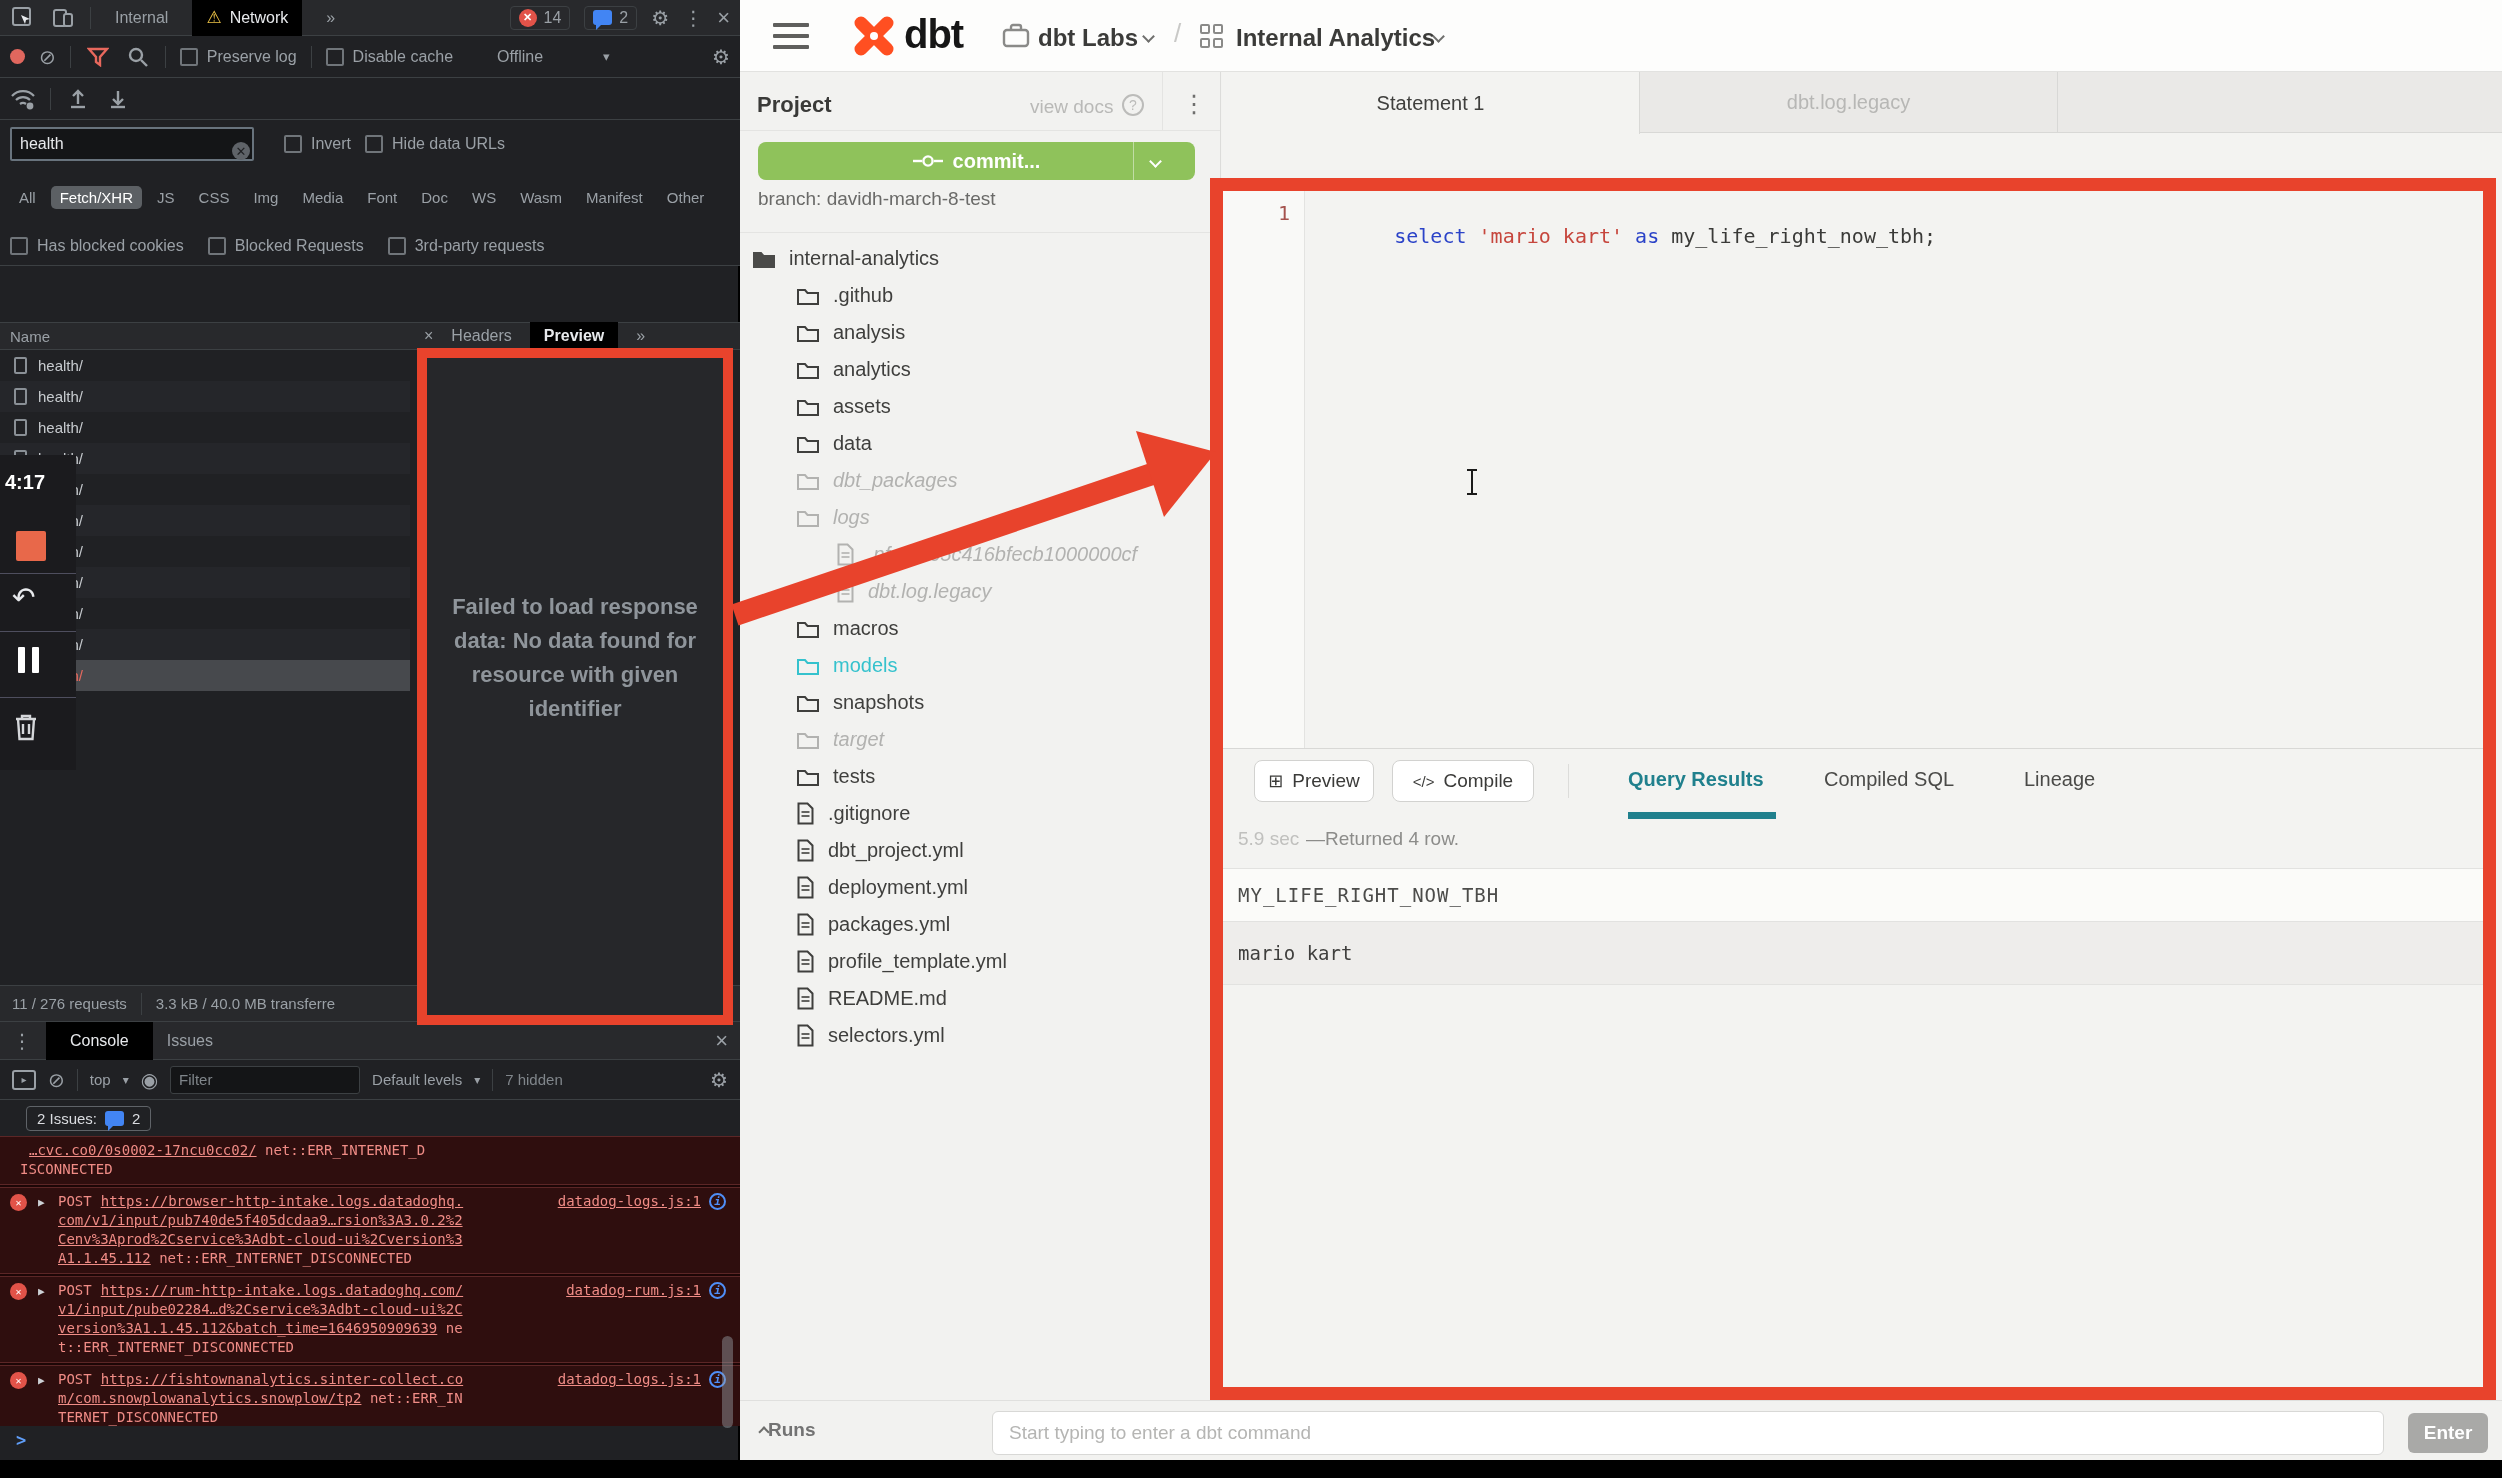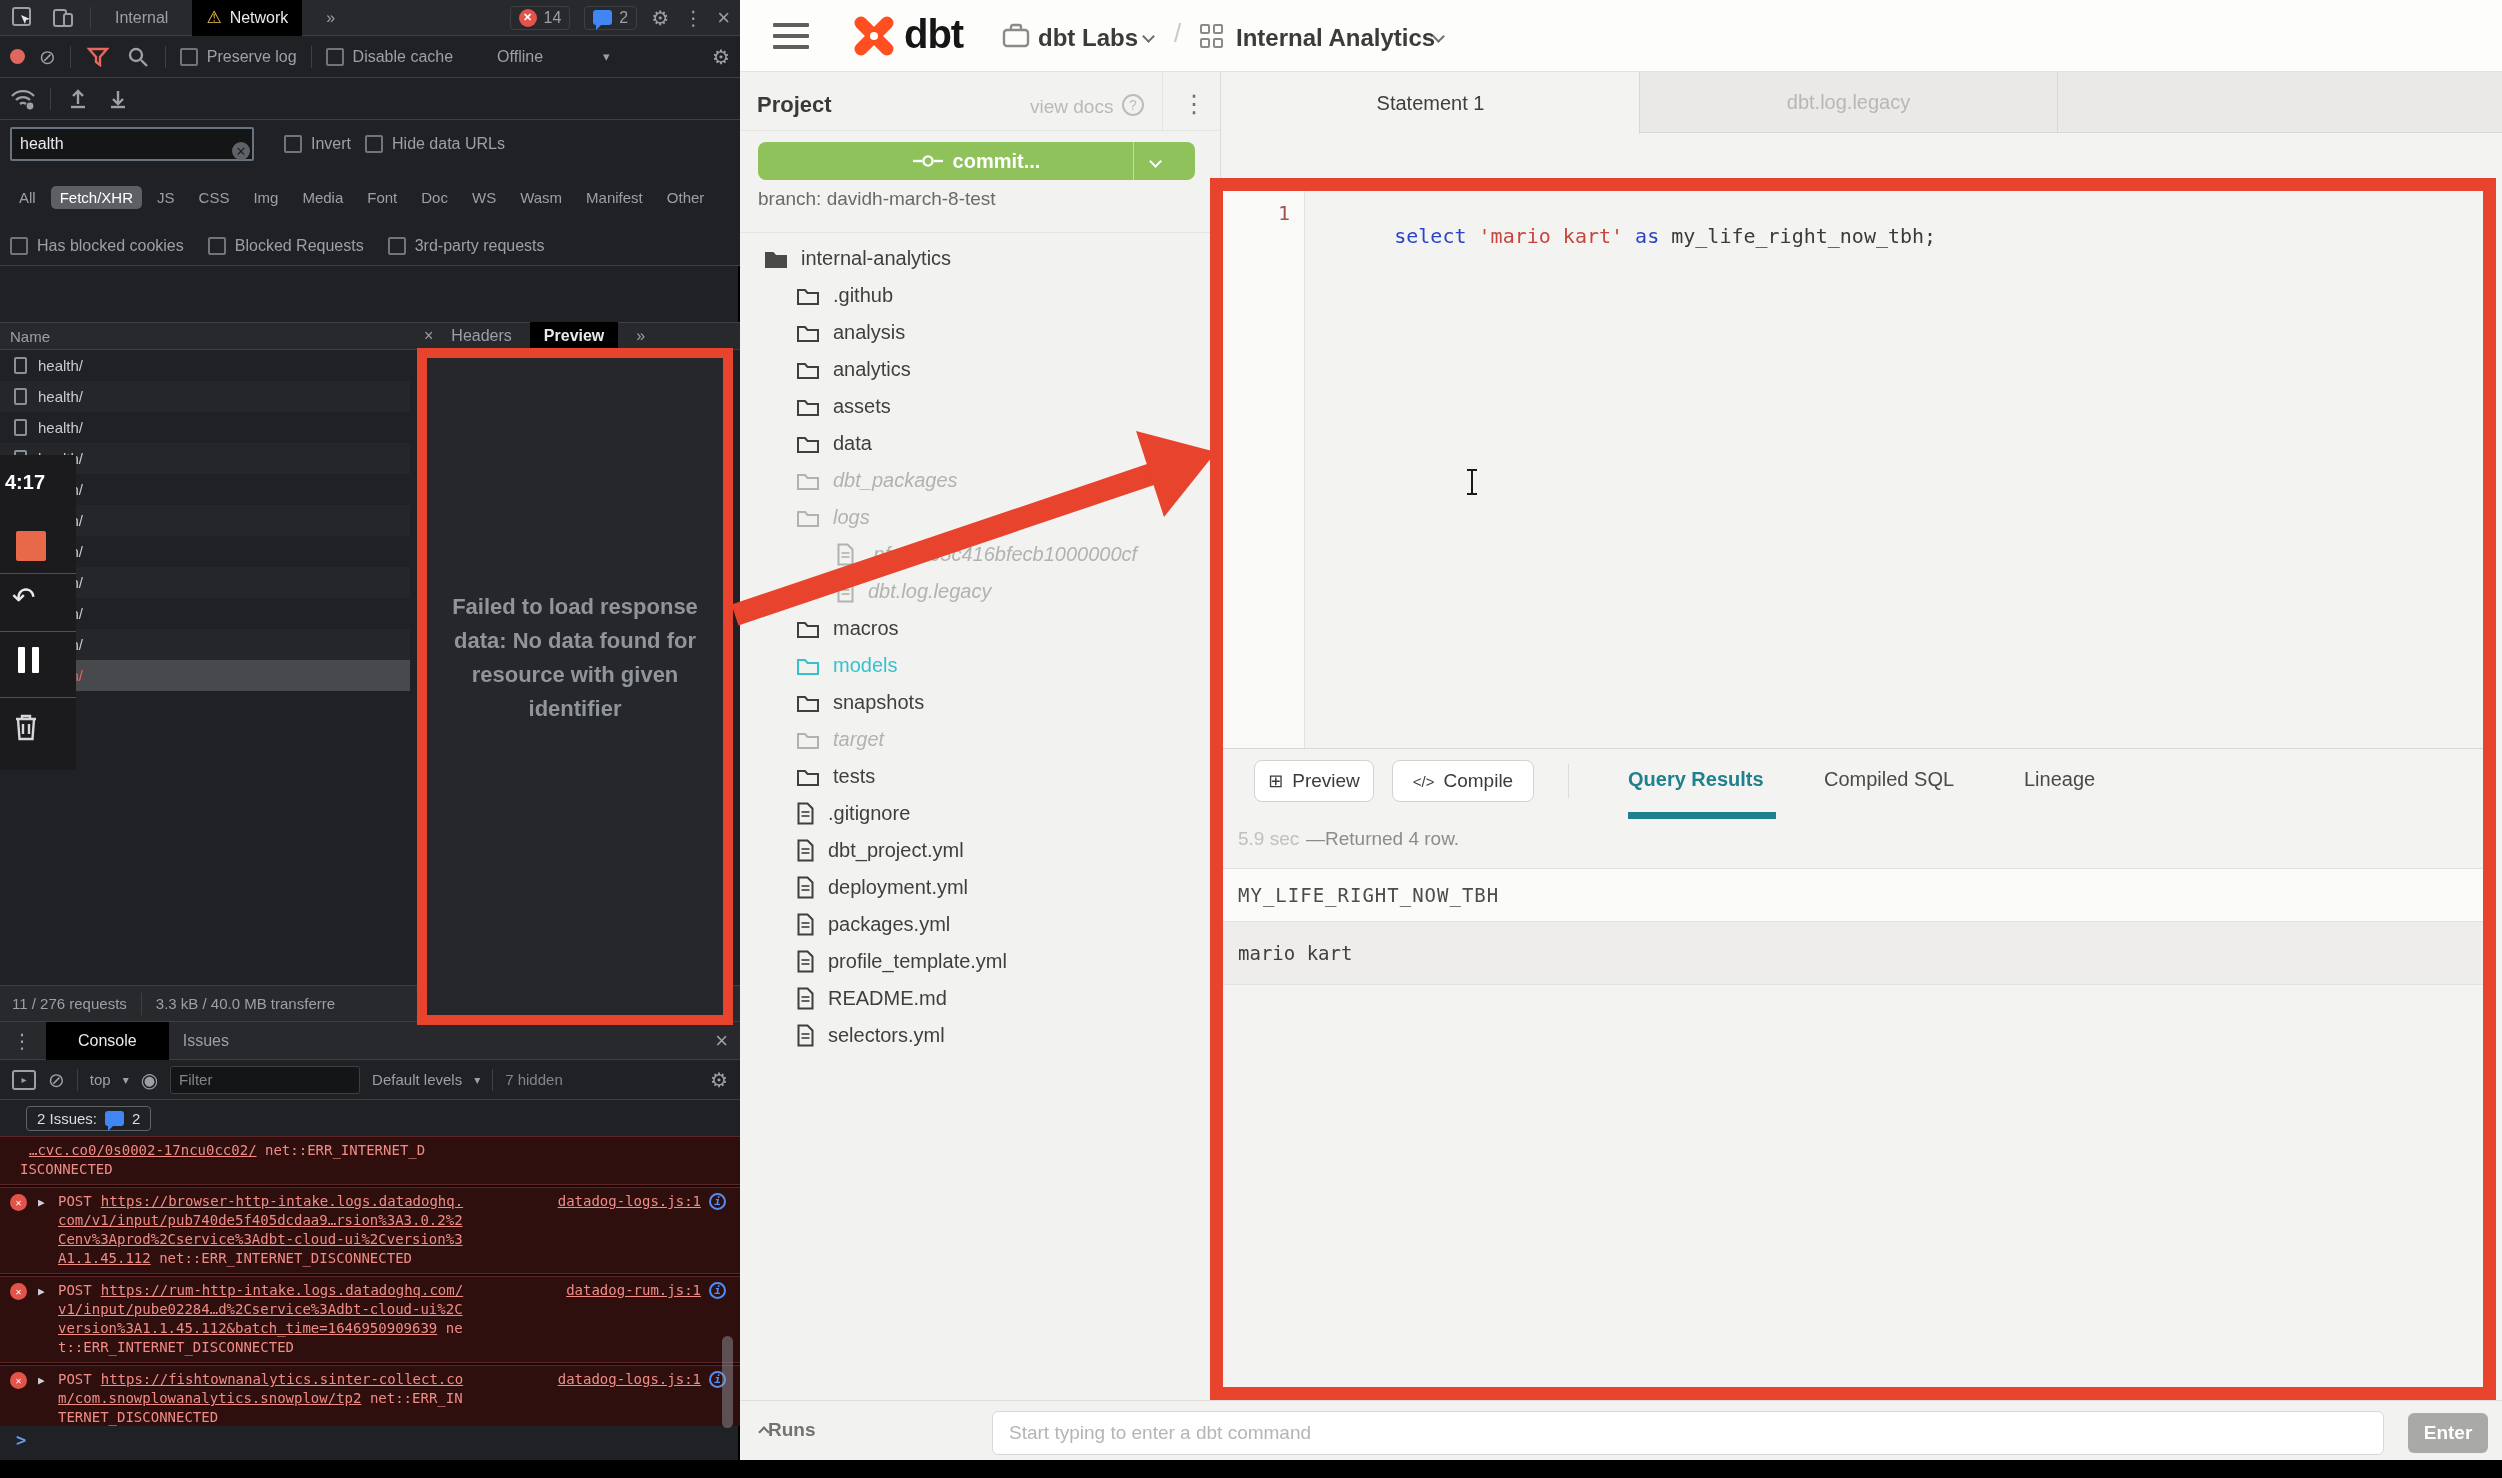--- a/index.html
+++ b/index.html
@@ -65,21 +65,21 @@
             border-top:1px solid #3c4043;border-bottom:1px solid #3c4043;display:flex;align-items:center;
             gap:18px;padding-left:14px;color:#9aa0a6;font-size:16px;}
   .dchip{background:#000;color:#e8eaed;height:28px;display:inline-flex;align-items:center;padding:0 14px;font-weight:bold;}
   #dt-dpane{position:absolute;left:410px;top:350px;width:330px;height:680px;background:#202124;}
   
   #dt-status{position:absolute;left:0;top:985px;width:740px;height:37px;border-top:1px solid #3c4043;border-bottom:1px solid #3c4043;
              display:flex;align-items:center;gap:14px;padding-left:12px;color:#9aa0a6;font-size:15px;background:#28292c;}
   
   #con-head{position:absolute;left:0;top:1022px;width:740px;height:38px;display:flex;align-items:center;gap:14px;
             padding:0 12px;border-bottom:1px solid #3c4043;color:#9aa0a6;font-size:16px;background:#28292c;}
-  .conchip{background:#000;color:#e8eaed;height:38px;display:inline-flex;align-items:center;padding:0 32px;}
+  .conchip{background:#000;color:#e8eaed;height:38px;display:inline-flex;align-items:center;padding:0 24px;}
   #con-tools{position:absolute;left:0;top:1060px;width:740px;height:40px;display:flex;align-items:center;gap:12px;
              padding:0 12px;border-bottom:1px solid #3c4043;color:#9aa0a6;font-size:15px;background:#202124;}
   #c-filter{width:190px;height:28px;background:#141517;border:1px solid #3c4043;border-radius:3px;color:#e8eaed;
             font-size:15px;padding:0 8px;font-family:"Liberation Sans",sans-serif;}
   #c-filter::placeholder{color:#80868b;}
   .sideicon{width:24px;height:20px;border:2px solid #9aa0a6;border-radius:3px;display:inline-flex;align-items:center;justify-content:center;
             font-size:10px;color:#9aa0a6;}
   #con-issues{position:absolute;left:0;top:1100px;width:740px;height:36px;display:flex;align-items:center;padding:0 26px;background:#202124;}
   #issuechip{display:inline-flex;align-items:center;gap:8px;border:1px solid #5f6368;border-radius:4px;
              padding:3px 10px;color:#dadce0;font-size:15px;}
@@ -127,21 +127,21 @@
   #proj-hb{position:absolute;left:0;top:130px;width:480px;height:1px;background:#e4e4e2;}
   #commit-btn{position:absolute;left:18px;top:142px;width:437px;height:38px;background:#8fc25b;border-radius:8px;
               color:#fff;font-size:20px;font-weight:bold;display:flex;align-items:center;justify-content:center;gap:10px;}
   #commit-split{position:absolute;left:393px;top:142px;height:38px;width:44px;border-left:1px solid rgba(255,255,255,.45);
                 display:flex;align-items:center;justify-content:center;}
   #commit-split .chev{border-color:#fff;}
   #branch{position:absolute;left:18px;top:188px;font-size:19px;color:#6a6a68;}
   #tree-hb{position:absolute;left:0;top:232px;width:480px;height:1px;background:#e4e4e2;}
   #tree{position:absolute;left:0;top:240px;width:478px;}
   .ti{height:37px;display:flex;align-items:center;gap:13px;font-size:20px;color:#3f3f3d;}
-  .ti.lvl0{padding-left:24px;} .ti.lvl1{padding-left:56px;} .ti.lvl2{padding-left:96px;}
+  .ti.lvl0{padding-left:12px;} .ti.lvl1{padding-left:56px;} .ti.lvl2{padding-left:96px;}
   .ti.dim{color:#b2b2b0;font-style:italic;}
   .ti.sel{color:#35c2cd;}
   .ti .ic{display:none;flex:0 0 auto;}
   .ti.folder .ic-folder{display:inline-flex;}
   .ti.file .ic-file{display:inline-flex;}
   .ti.fill .ic-folder svg path{fill:#4a4a48;stroke:#4a4a48;}
   #proj-border{position:absolute;left:480px;top:72px;width:1px;height:1330px;background:#dcdcda;}
 
   
   #ed-tabbar{position:absolute;left:482px;top:72px;width:1280px;height:61px;background:#eae9e7;border-bottom:1px solid #d8d8d6;}

